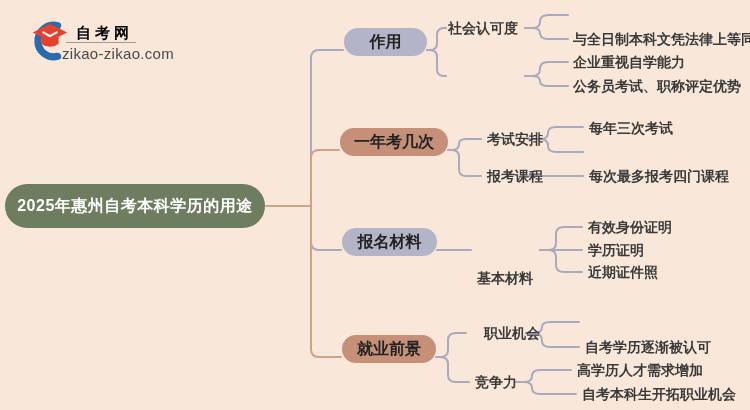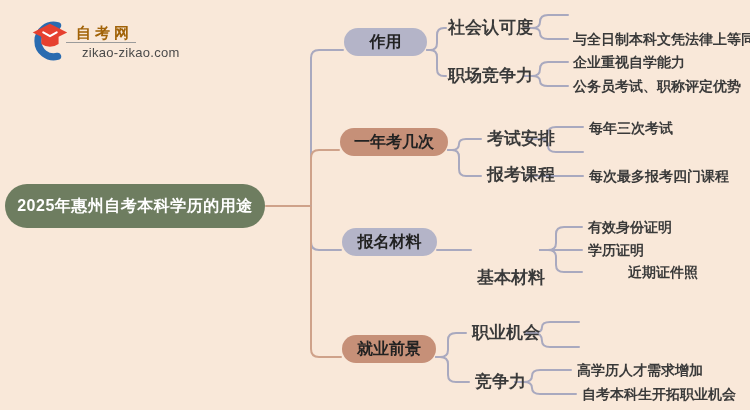--- a/index.html
+++ b/index.html
@@ -29,33 +29,33 @@
     font-size:16px;font-weight:bold;letter-spacing:0.5px;white-space:nowrap;
   }
   .pill{
     position:absolute;height:28px;border-radius:22px;
     display:flex;align-items:center;justify-content:center;
     font-size:16px;font-weight:bold;color:var(--pill-text);white-space:nowrap;
   }
   .pill.lav{background:var(--pill-lavender);}
   .pill.sal{background:var(--pill-salmon);}
   .sub{
-    position:absolute;height:20px;line-height:20px;font-size:17px;font-weight:700;
+    position:absolute;height:20px;line-height:20px;font-size:14px;font-weight:700;
     color:var(--text-dark);white-space:nowrap;
   }
   .leaf{
     position:absolute;height:20px;line-height:20px;font-size:14px;font-weight:700;
     color:var(--text-dark);white-space:nowrap;
   }
   .logo{position:absolute;left:26px;top:16px;width:130px;height:50px;}
   .logo-icon{position:absolute;left:0;top:2px;width:46px;height:46px;}
   .site-name{position:absolute;left:50px;top:8px;width:72px;font-size:15px;font-weight:bold;
-    color:#a16207;letter-spacing:4px;white-space:nowrap;}
+    color:#000000;letter-spacing:4px;white-space:nowrap;}
   .logo-divider{position:absolute;left:40px;top:26px;width:70px;height:1px;background:#9b9b9b;}
-  .site-domain{position:absolute;left:56px;top:29px;font-size:13px;color:#4a4a4a;
+  .site-domain{position:absolute;left:36px;top:29px;font-size:15px;color:#4a4a4a;
     letter-spacing:0.3px;white-space:nowrap;}
 </style>
 </head>
 <body>
 
 <div class="canvas">
 
   <svg class="connectors" viewBox="0 0 750 410">
 
     <path class="ls" d="M266,206 H311"></path>
@@ -104,32 +104,32 @@
 
   <div class="root-node">2025年惠州自考本科学历的用途</div>
 
   <div class="pill lav" style="left:344px;top:28px;width:83px;">作用</div>
   <div class="pill sal" style="left:340px;top:128px;width:108px;">一年考几次</div>
   <div class="pill lav" style="left:342px;top:228px;width:95px;">报名材料</div>
   <div class="pill sal" style="left:342px;top:335px;width:94px;">就业前景</div>
 
   <div class="sub" style="left:448px;top:18px;">社会认可度</div>
   <div class="leaf" style="left:573px;top:29px;">与全日制本科文凭法律上等同</div>
-  <div class="sub" style="left:448px;top:66px;">职场竞争力</div>
   <div class="leaf" style="left:573px;top:52px;">企业重视自学能力</div>
   <div class="leaf" style="left:573px;top:76px;">公务员考试、职称评定优势</div>
 
   <div class="sub" style="left:487px;top:129px;">考试安排</div>
   <div class="leaf" style="left:589px;top:118px;text-align:right;">每年三次考试</div>
-  <div class="sub" style="left:487px;top:166px;font-family:Liberation Mono, monospace;">报考课程</div>
+  <div class="sub" style="left:487px;top:166px;">报考课程</div>
   <div class="leaf" style="left:589px;top:166px;">每次最多报考四门课程</div>
 
   <div class="sub" style="left:477px;top:240px;margin-top:28px;">基本材料</div>
   <div class="leaf" style="left:588px;top:217px;">有效身份证明</div>
   <div class="leaf" style="left:588px;top:240px;">学历证明</div>
-  <div class="leaf" style="left:588px;top:262px;margin-left:40px;">近期证件照</div>
+  <div class="leaf" style="left:588px;top:262px;">近期证件照</div>
 
-  <div class="sub" style="left:472px;top:323px;text-align:center;">职业机会</div>
+  <div class="sub" style="left:484px;top:323px;text-align:center;">职业机会</div>
+  <div class="leaf" style="left:585px;top:337px;">自考学历逐渐被认可</div>
   <div class="sub" style="left:475px;top:372px;">竞争力</div>
   <div class="leaf" style="left:577px;top:360px;">高学历人才需求增加</div>
   <div class="leaf" style="left:582px;top:384px;">自考本科生开拓职业机会</div>
 
 </div>
 
 </body></html>

